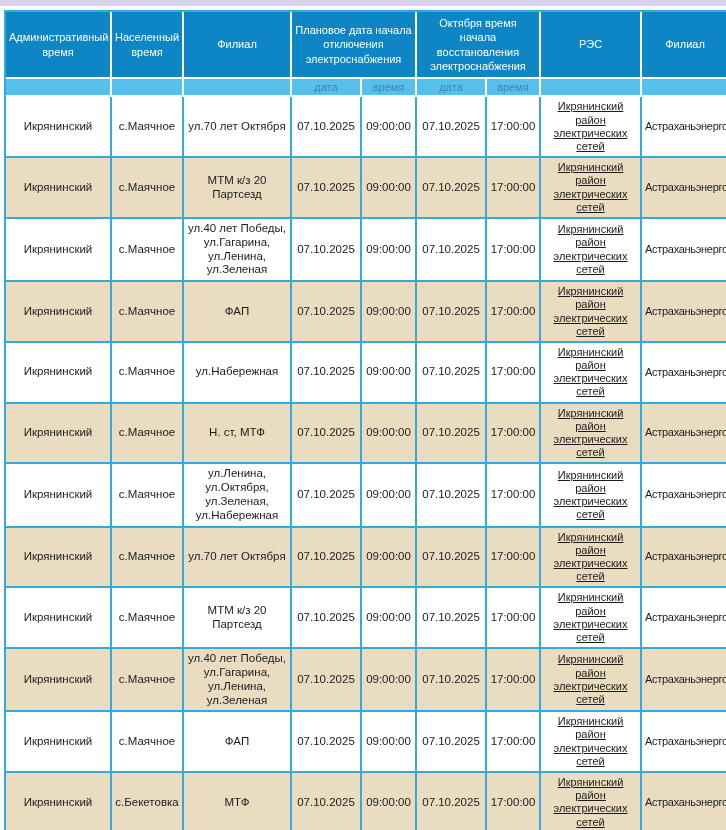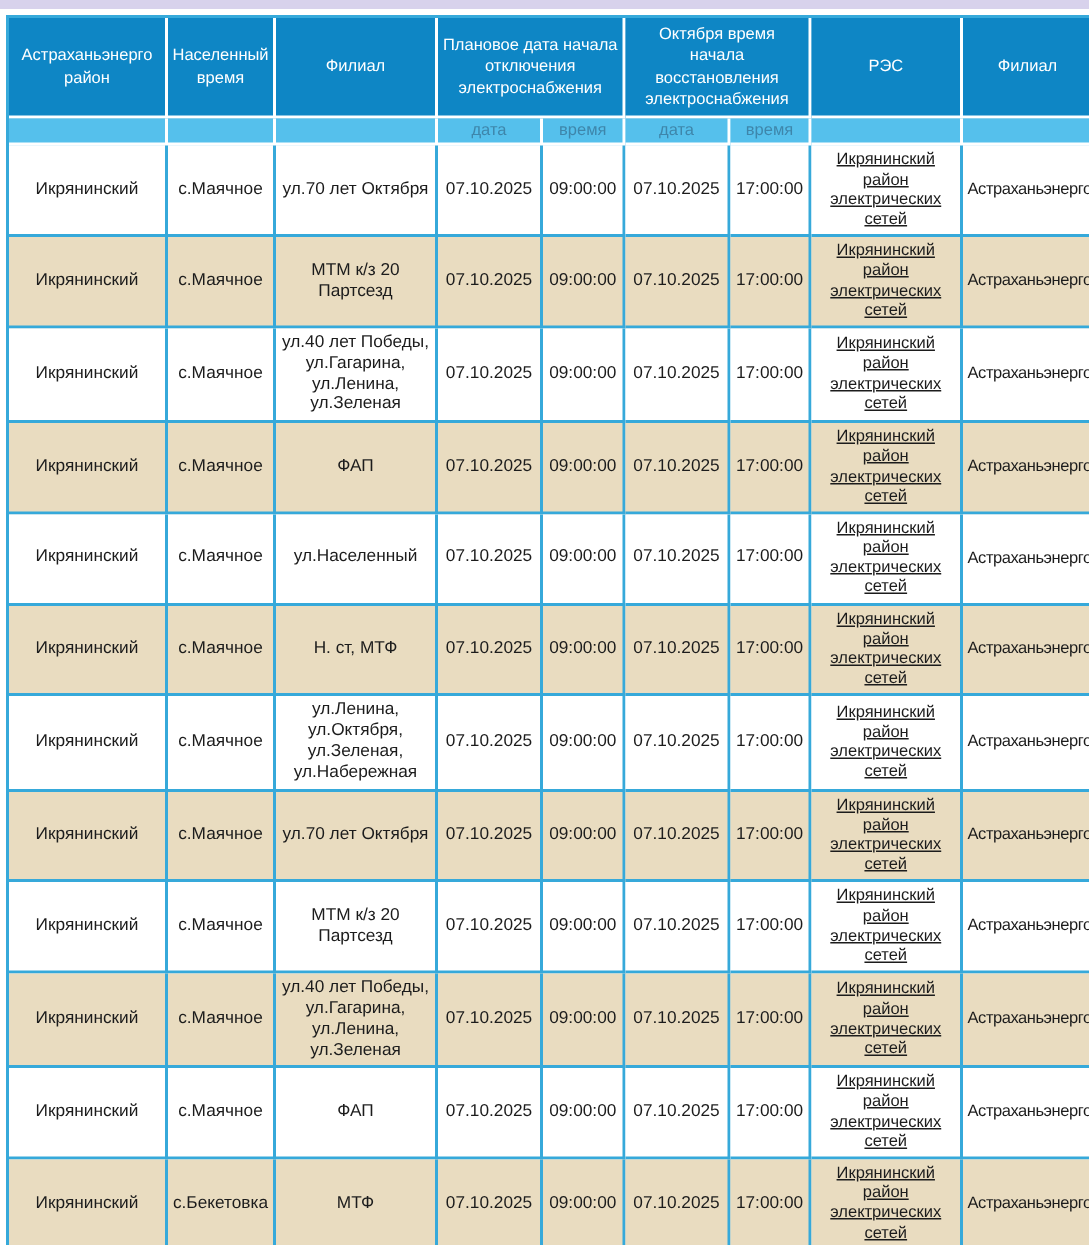--- a/index.html
+++ b/index.html
@@ -80,21 +80,21 @@
     <col style="width:108px">
     <col style="width:70px">
     <col style="width:55px">
     <col style="width:70px">
     <col style="width:54px">
     <col style="width:101px">
     <col style="width:86px">
   </colgroup>
   <thead>
     <tr class="main-head">
-      <th>Астраханьэнерго район</th>
+      <th>Административный время</th>
       <th>Населенный время</th>
       <th>Филиал</th>
       <th colspan="2">Плановое дата начала отключения электроснабжения</th>
       <th colspan="2">Октября время начала восстановления электроснабжения</th>
       <th>РЭС</th>
       <th>Филиал</th>
     </tr>
     <tr class="sub-head">
       <th></th>
       <th></th>
@@ -148,21 +148,21 @@
     <td>07.10.2025</td>
     <td>09:00:00</td>
     <td>07.10.2025</td>
     <td>17:00:00</td>
     <td class="col-res">Икрянинский район электрических сетей</td>
     <td class="col-branch">Астраханьэнерго</td>
   </tr>
       <tr>
     <td>Икрянинский</td>
     <td>с.Маячное</td>
-    <td>ул.Населенный</td>
+    <td>ул.Набережная</td>
     <td>07.10.2025</td>
     <td>09:00:00</td>
     <td>07.10.2025</td>
     <td>17:00:00</td>
     <td class="col-res">Икрянинский район электрических сетей</td>
     <td class="col-branch">Астраханьэнерго</td>
   </tr>
       <tr class="tan">
     <td>Икрянинский</td>
     <td>с.Маячное</td>

